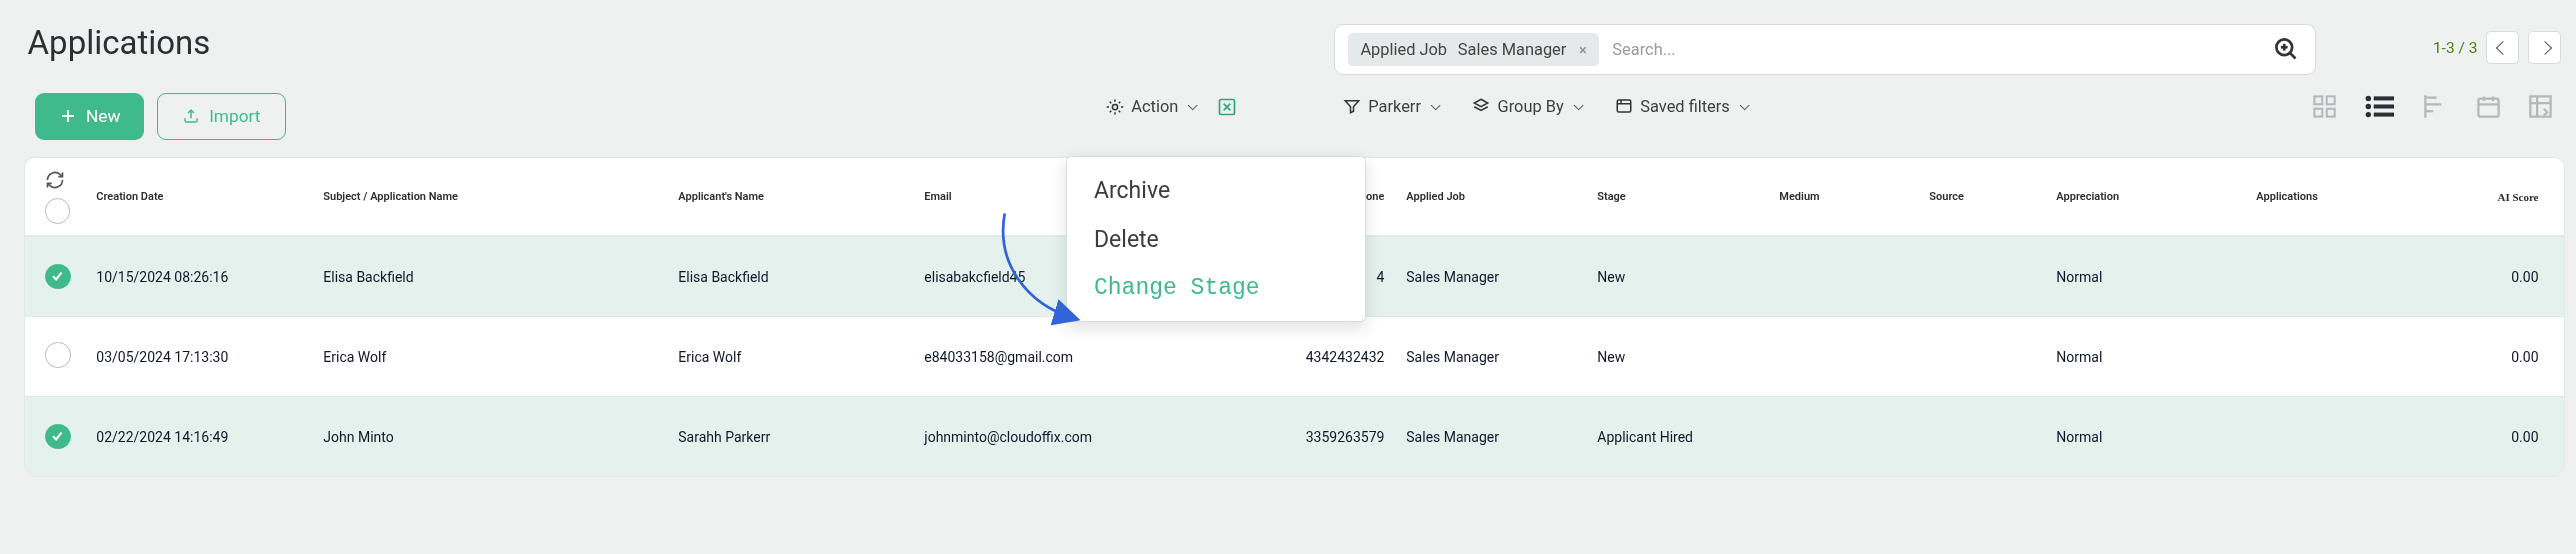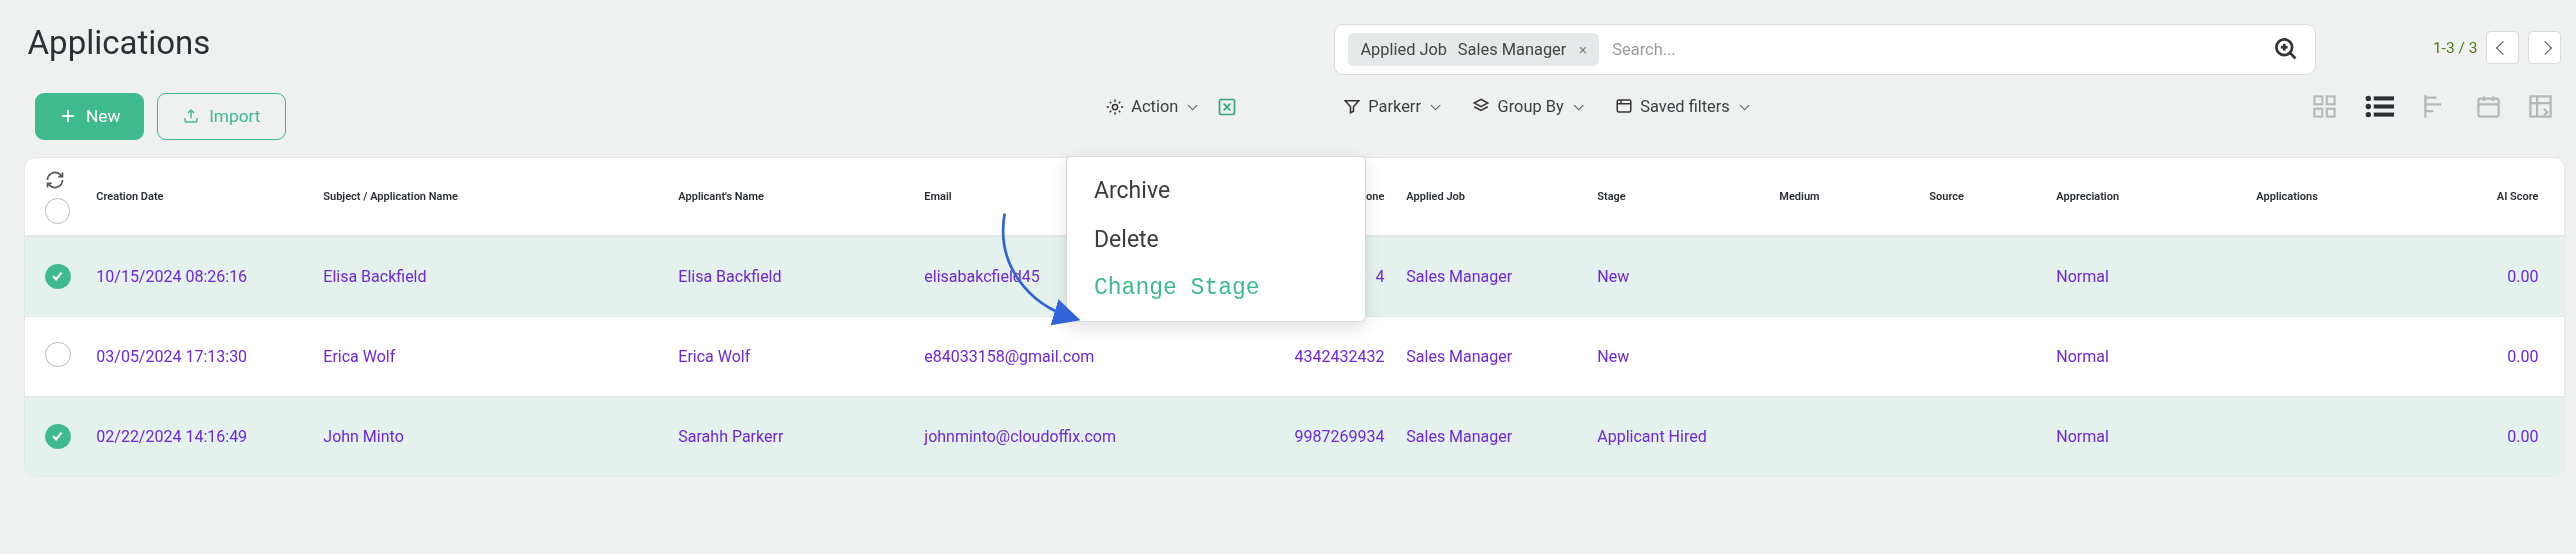--- a/index.html
+++ b/index.html
@@ -59,21 +59,21 @@
       200px  
       191px  
       1fr;   
       align-items:center;
   }
   .thead{height:78px;border-bottom:0.9px solid var(--border);font-weight:600;color:#2b2f33;font-size:11px;}
   .thead .cell:first-child{padding-left:16.4px;}
   .thead .cell{padding:0 7.3px;white-space:nowrap;overflow:hidden;text-overflow:ellipsis;}
   .hcol{display:flex;flex-direction:column;align-items:flex-start;gap:5.5px;padding-left:3.6px;}
 
-  .trow{height:80px;border-top:0.9px solid var(--border);font-size:16px;color:#6d28d9;position:relative;}
+  .trow{height:80px;border-top:0.9px solid var(--border);font-size:14px;color:#0f172a;position:relative;}
   .trow .cell{padding:0 7.3px;white-space:nowrap;overflow:hidden;text-overflow:ellipsis;}
   .trow.selected{background:var(--row-sel);}
   .trow .cell.num{justify-self:end;padding-right:25.5px;}
 
   .checkbox{width:25.5px;height:25.5px;border:1.8px solid #b6bbbc;border-radius:50%;display:inline-flex;align-items:center;justify-content:center;background:#fff;}
   .checkbox.checked{background:var(--teal);border-color:var(--teal);}
   .checkbox.checked svg{display:block;}
 
   
   .menu{position:absolute;left:1066px;top:156px;width:300px;background:#fff;border:0.9px solid var(--line);border-radius:5.5px;box-shadow:0 5.5px 16.4px rgba(0,0,0,.12);padding:9px 0;z-index:20;}
@@ -245,21 +245,21 @@
       <div class="cell">Subject / Application Name</div>
       <div class="cell">Applicant's Name</div>
       <div class="cell">Email</div>
       <div class="cell" style="justify-self:end;padding-right:14.6px;">Phone</div>
       <div class="cell">Applied Job</div>
       <div class="cell">Stage</div>
       <div class="cell">Medium</div>
       <div class="cell">Source</div>
       <div class="cell">Appreciation</div>
       <div class="cell">Applications</div>
-      <div class="cell" style="justify-self:end;padding-right:25.5px;">AI Score</div>
+      <div class="cell" style="justify-self:end;padding-right:25.5px;font-family:Liberation Serif, serif;">AI Score</div>
     </div>
 
     <div id="rows">
         <div class="trow selected">
           <div class="cell" style="padding-left:20px"><span class="checkbox checked">
               <svg width="14.6" height="14.6" viewBox="0 0 24 24" fill="none" stroke="#fff" stroke-width="3.5">
                 <path d="M5 12l5 5 9-11"></path>
               </svg>
             </span></div>
           <div class="cell">10/15/2024 08:26:16</div>
@@ -293,21 +293,21 @@
         <div class="trow selected">
           <div class="cell" style="padding-left:20px"><span class="checkbox checked">
               <svg width="14.6" height="14.6" viewBox="0 0 24 24" fill="none" stroke="#fff" stroke-width="3.5">
                 <path d="M5 12l5 5 9-11"></path>
               </svg>
             </span></div>
           <div class="cell">02/22/2024 14:16:49</div>
           <div class="cell">John Minto</div>
           <div class="cell">Sarahh Parkerr</div>
           <div class="cell">johnminto@cloudoffix.com</div>
-          <div class="cell" style="justify-self:end;padding-right:14.6px">9987269934</div>
+          <div class="cell" style="justify-self:end;padding-right:14.6px">3359263579</div>
           <div class="cell">Sales Manager</div>
           <div class="cell">Applicant Hired</div>
           <div class="cell"></div>
           <div class="cell"></div>
           <div class="cell">Normal</div>
           <div class="cell"></div>
           <div class="cell num">0.00</div>
         </div>
       </div>
   </div>

